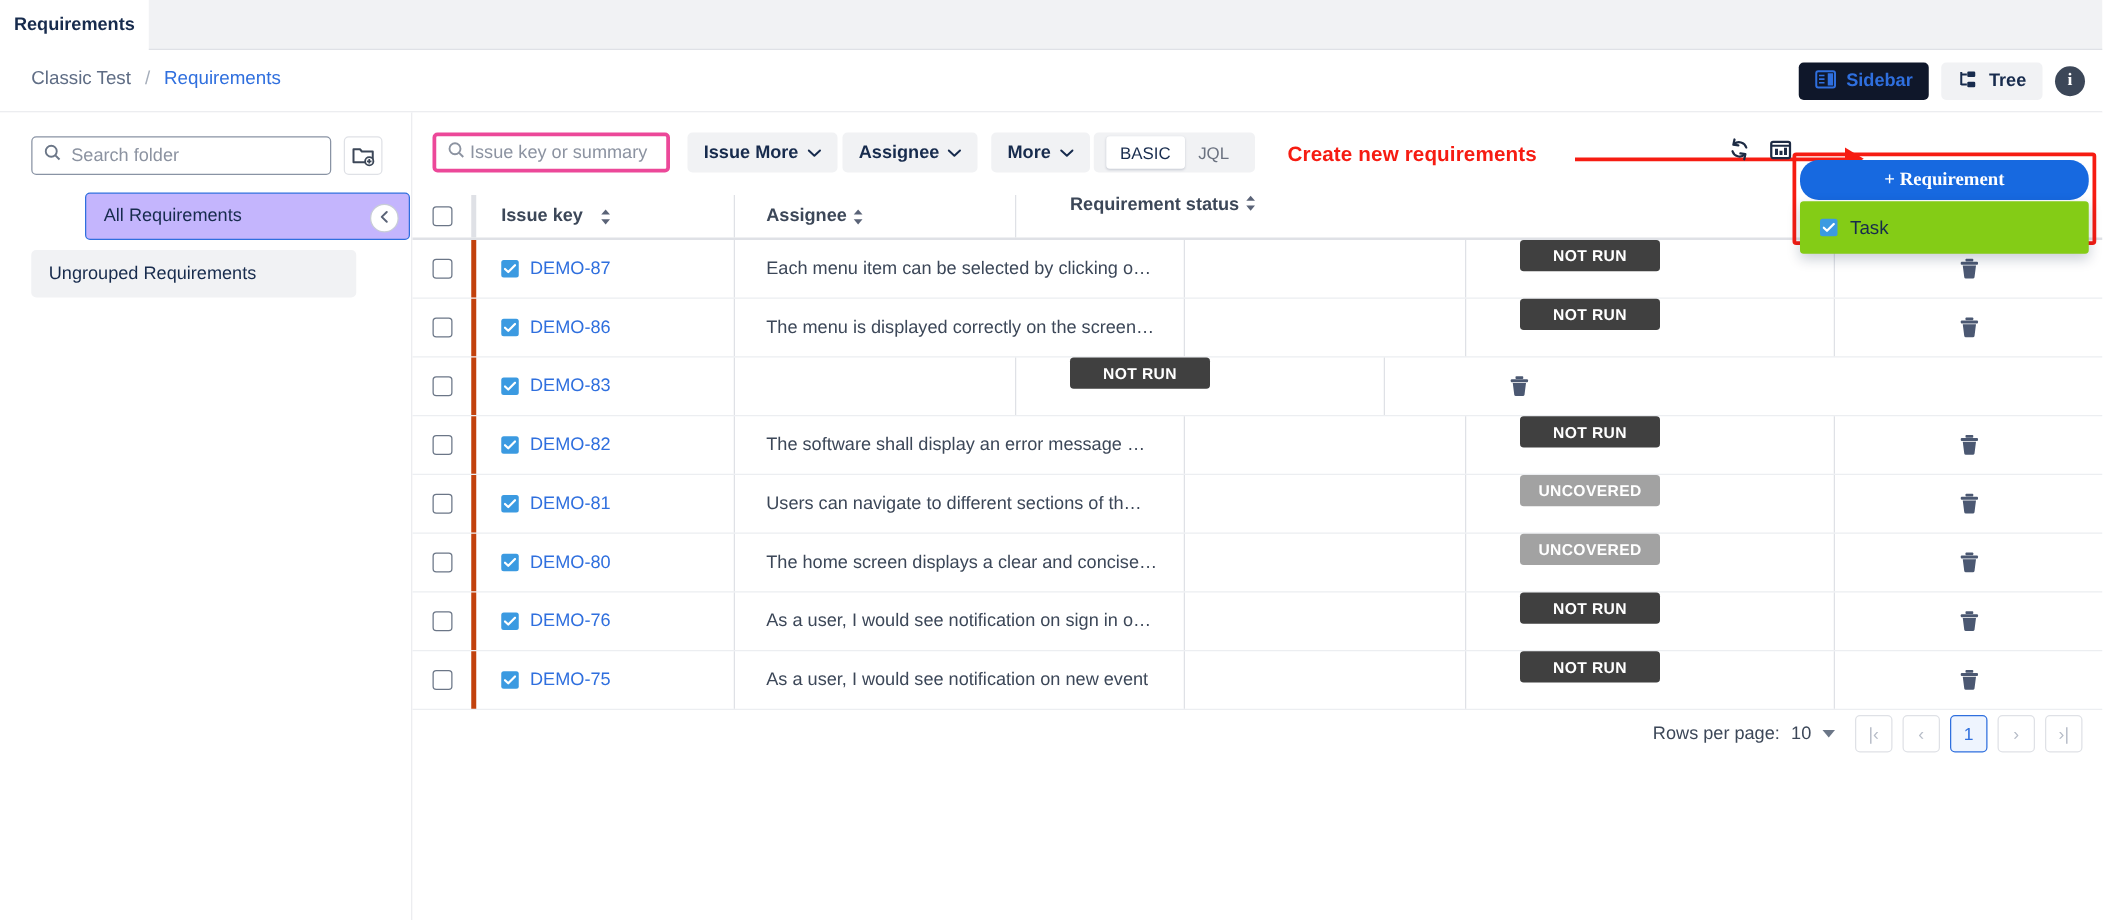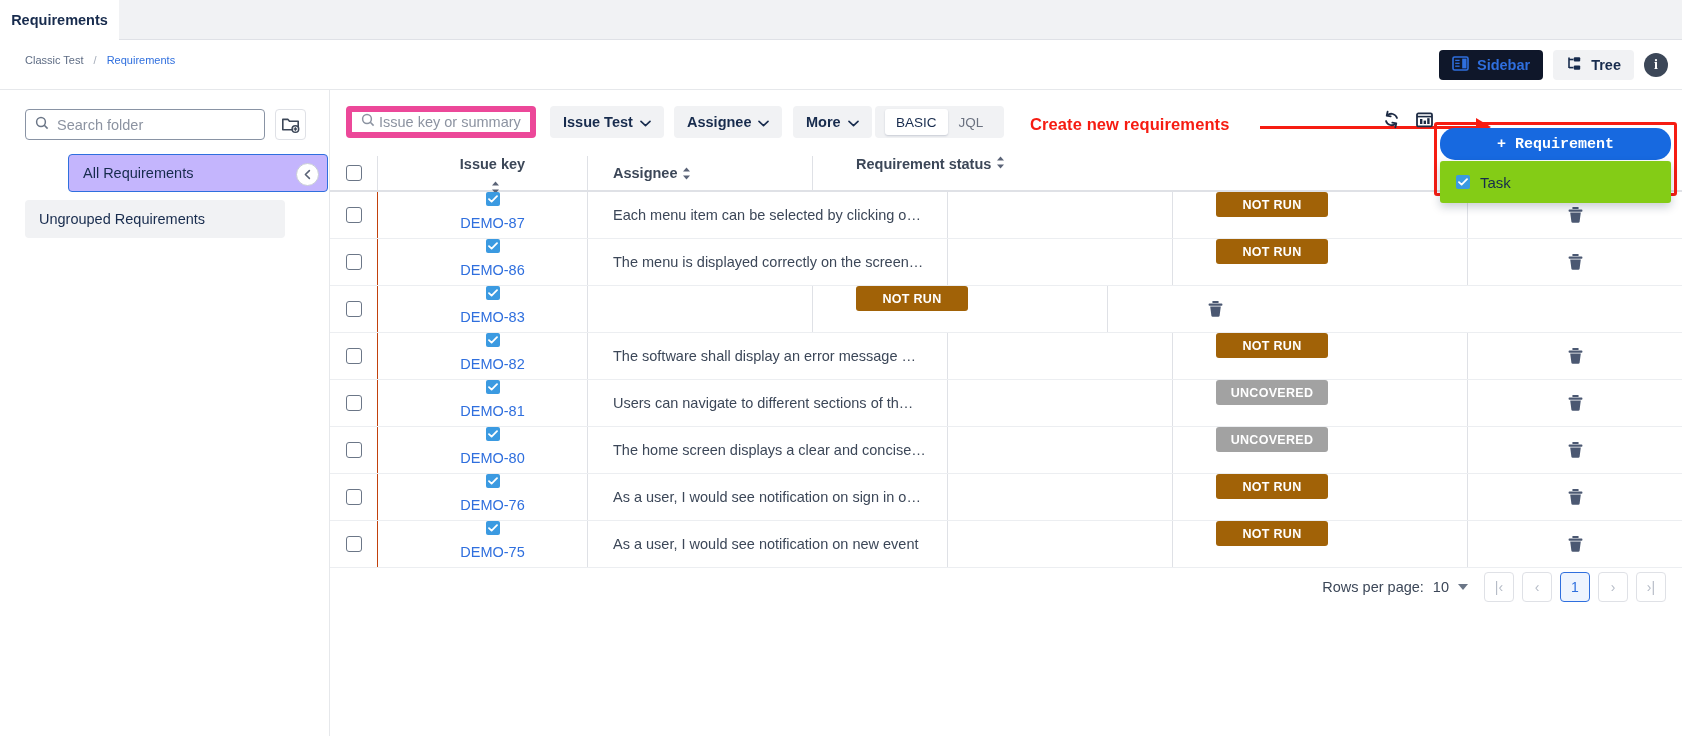--- a/index.html
+++ b/index.html
@@ -20,21 +20,21 @@
     position:absolute; left:0; top:0; width:119px; height:40px;
     background:#ffffff; display:flex; align-items:center; justify-content:center;
     font-size:14.5px; font-weight:700; color:#172b4d;
   }
 
   
   .crumbrow {
     position:absolute; left:0; top:40px; width:1682px; height:50px;
     background:#fff; border-bottom:1px solid #e6e8eb;
   }
-  .crumbs { position:absolute; left:25px; top:14px; font-size:11px; color:#5e6c84; }
+  .crumbs { position:absolute; left:25px; top:14px; font-size:15px; color:#5e6c84; }
   .crumbs .sep { color:#a5adba; margin:0 7px; }
   .crumbs .link { color:#2f6fde; }
 
   .topright { position:absolute; right:14px; top:10px; display:flex; align-items:center; gap:10px; }
   .tbtn {
     height:30px; padding:0 13px; border-radius:4px; display:flex; align-items:center; gap:8px;
     font-size:14.5px; font-weight:600; cursor:pointer; border:none; background:transparent;
     font-family:"Liberation Sans", sans-serif;
   }
   .tbtn.sel { background:#0f172a; color:#2f6fde; }
@@ -77,21 +77,21 @@
     background:#fff; border:1px solid #c8cdd6; display:flex; align-items:center; justify-content:center;
     cursor:pointer; z-index:5;
   }
 
   
   .main { position:absolute; left:330px; top:90px; width:1352px; height:646px; background:#fff; }
 
   .filterbar { position:absolute; left:0; top:16px; width:1352px; height:36px; }
   .qfield {
     position:absolute; left:16px; top:0; width:190px; height:32px;
-    border:6px solid #ec4899; border-radius:4px; display:flex; align-items:center;
+    border:3px solid #ec4899; border-radius:4px; display:flex; align-items:center;
     padding:0 9px; gap:4px; background:#fff;
   }
   .qfield input {
     border:none; outline:none; font-size:14.5px; width:100%; color:#172b4d;
     font-family:"Liberation Sans", sans-serif; background:transparent;
   }
   .qfield input::placeholder { color:#8c93a1; }
   .fbtn {
     position:absolute; top:0; height:32px; padding:0 13px; background:#f1f2f4;
     border:none; border-radius:4px; display:flex; align-items:center; gap:7px;
@@ -126,21 +126,21 @@
 
   
   .redbox {
     position:absolute; left:1104px; top:16px; width:243px; height:74px;
     border:3px solid #f61c12; border-radius:3px; z-index:6; pointer-events:none;
   }
   .createwrap { position:absolute; left:1110px; top:22px; width:231px; z-index:7; }
   .reqbtn {
     width:231px; height:32px; background:#1769e0; color:#fff; border:none; border-radius:15px;
     font-size:15px; font-weight:700; display:flex; align-items:center; justify-content:center;
-    cursor:pointer; font-family:Liberation Mono, monospace;
+    cursor:pointer; font-family:Liberation Serif, serif;
   }
   .dropmenu {
     width:231px; background:#84cc16; box-shadow:0 4px 10px rgba(9,30,66,.22);
     border-radius:3px; margin-top:1px; padding:5px 0;
   }
   .dropitem {
     height:32px; display:flex; align-items:center; gap:10px; padding-left:16px;
     font-size:15px; color:#172b4d; cursor:pointer;
   }
 
@@ -155,21 +155,21 @@
   .thead {
     display:flex; align-items:center; height:36px; border-bottom:2px solid #dfe1e6;
     font-size:14.5px; font-weight:700; color:#3c4758;
   }
   .trow {
     display:flex; align-items:center; height:47px; border-bottom:1px solid #eceef1;
     font-size:14.5px; color:#3c4758;
   }
   .c-check { width:47px; display:flex; justify-content:center; align-items:center; }
   .c-key   { width:210px; padding-left:20px; display:flex; align-items:center; gap:9px;
-             border-left:1px solid #c2410c; height:100%;flex-direction:column; }
+             border-left:4px solid #c2410c; height:100%; }
   .c-sum   { width:360px; padding-left:25px; display:flex; align-items:center;
              border-left:1px solid #dfe1e6; height:100%; }
   .c-asn   { width:225px; padding-left:25px; display:flex; align-items:center;
              border-left:1px solid #dfe1e6; height:100%; }
   .c-st    { width:295px; padding-left:43px; display:flex; align-items:flex-start;
              border-left:1px solid #dfe1e6; height:100%; }
   .c-del   { width:215px; display:flex; align-items:center; justify-content:center;
              border-left:1px solid #dfe1e6; height:100%; }
   .thead .c-key, .thead .c-sum, .thead .c-asn, .thead .c-st { border-left-color:#dfe1e6; }
   .thead .c-del { border-left:none; }
@@ -179,21 +179,21 @@
     cursor:pointer;
   }
   .keylink { color:#2f6fde; cursor:pointer; }
   .sortico { display:inline-flex; flex-direction:column; margin-left:5px; line-height:0; }
 
   .badge {
     display:inline-flex; align-items:center; justify-content:center;
     height:25px; width:112px; border-radius:3px; color:#fff;
     font-size:12.5px; font-weight:700; letter-spacing:.3px;
   }
-  .badge.notrun   { background:#a16207; }
+  .badge.notrun   { background:#404040; }
   .badge.uncovered{ background:#a2a2a2; }
 
   .trash { cursor:pointer; display:flex; }
 
   
   .pager {
     position:absolute; right:16px; top:482px; display:flex; align-items:center; gap:16px;
   }
   .rpp { display:flex; align-items:center; gap:9px; font-size:14.5px; color:#3c4758; }
   .rpp .val { color:#3c4758; }
@@ -303,21 +303,21 @@
         <span>
           <svg width="14" height="14" viewBox="0 0 14 14">
               <circle cx="6" cy="6" r="4.4" fill="none" stroke="#8c93a1" stroke-width="1.5"></circle>
               <line x1="9.3" y1="9.3" x2="12.6" y2="12.6" stroke="#8c93a1" stroke-width="1.6"></line>
             </svg>
         </span>
         <input type="text" placeholder="Issue key or summary" style="">
       </div>
 
       <button class="fbtn" style="left:220px;">
-        <span>Issue Test</span>
+        <span>Issue More</span>
         <span>
           <svg width="11" height="7" viewBox="0 0 11 7">
               <polyline points="1,1.4 5.5,5.6 10,1.4" fill="none" stroke="#172b4d" stroke-width="1.6" stroke-linecap="round" stroke-linejoin="round"></polyline>
             </svg>
         </span>
       </button>
 
       <button class="fbtn" style="left:344px;">
         <span>Assignee</span>
         <span>

